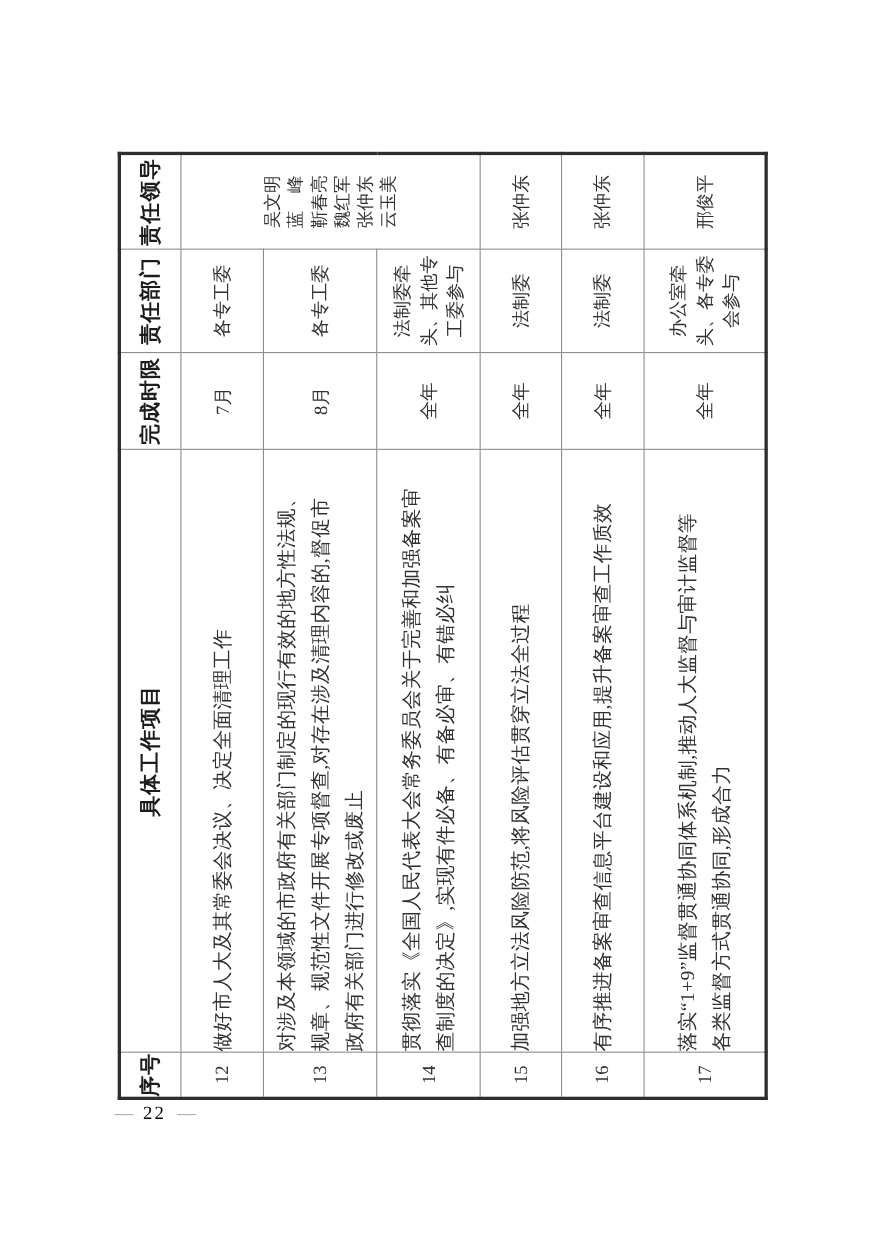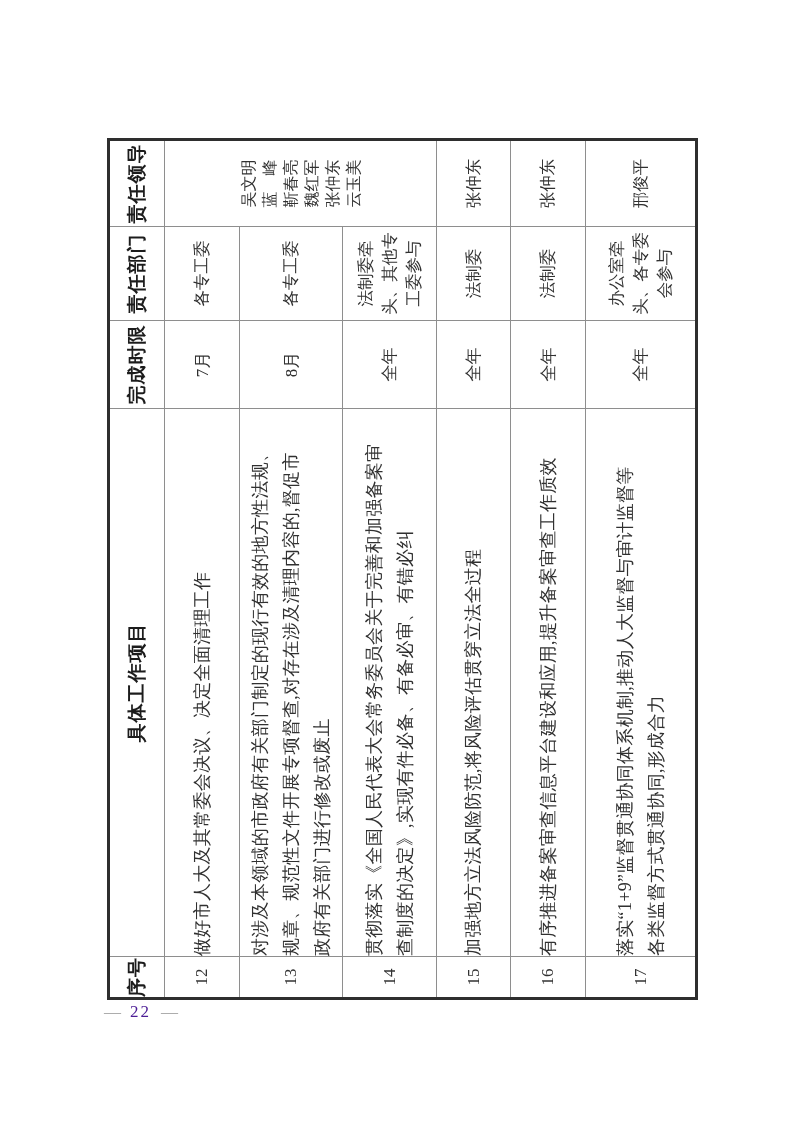--- a/index.html
+++ b/index.html
@@ -114,21 +114,21 @@
     color: #3a3a3a;
     display: flex;
     align-items: center;
     gap: 10px;
   }
   .page-number .dash {
     color: #a0a0a0;
     letter-spacing: -1px;
   }
   .page-number .num {
-    color: #4c1d95;
+    color: #000000;
     letter-spacing: 2px;
   }
 </style>
 </head>
 <body>
 
 <div class="page">
 
   <div class="table-wrap">
     <div class="rot">

